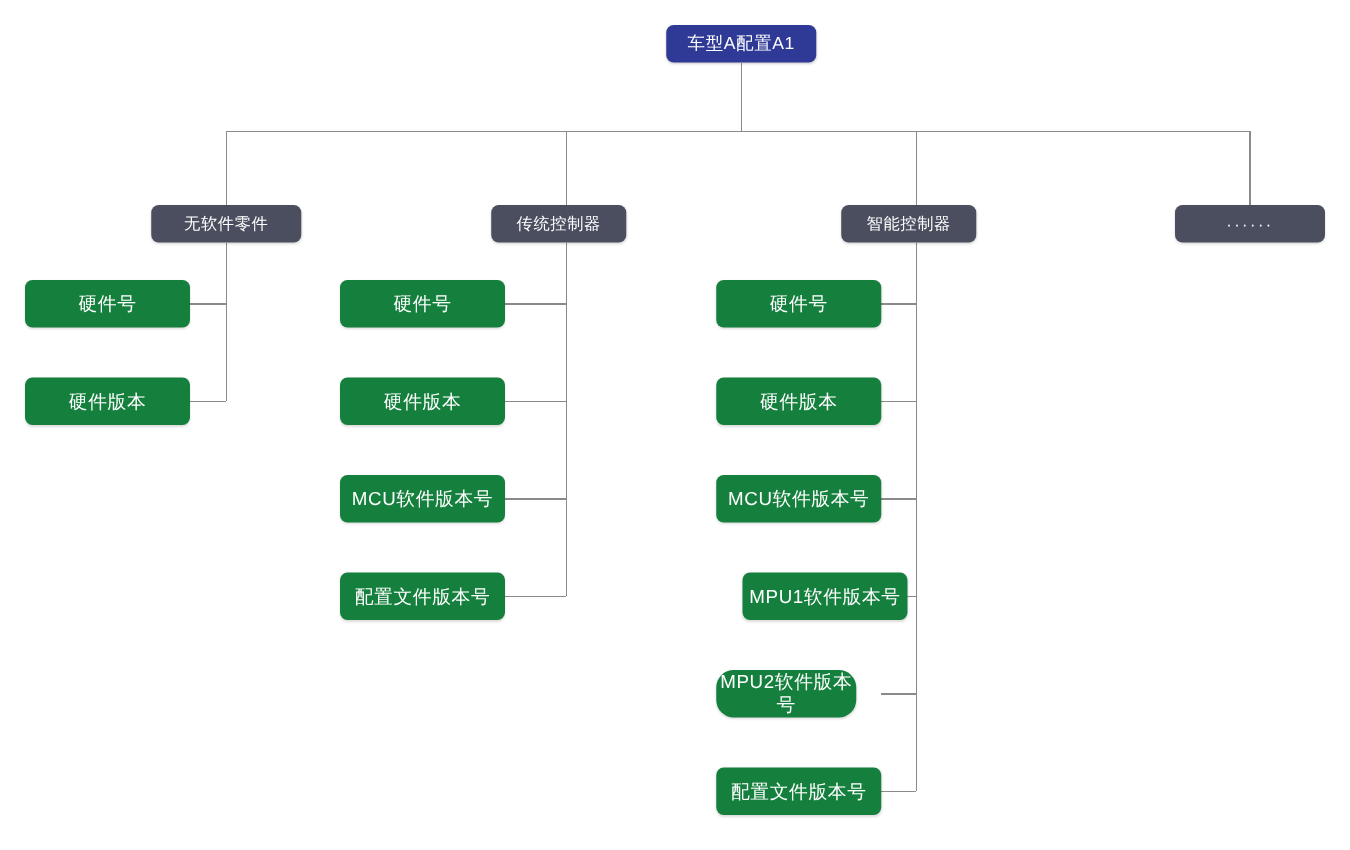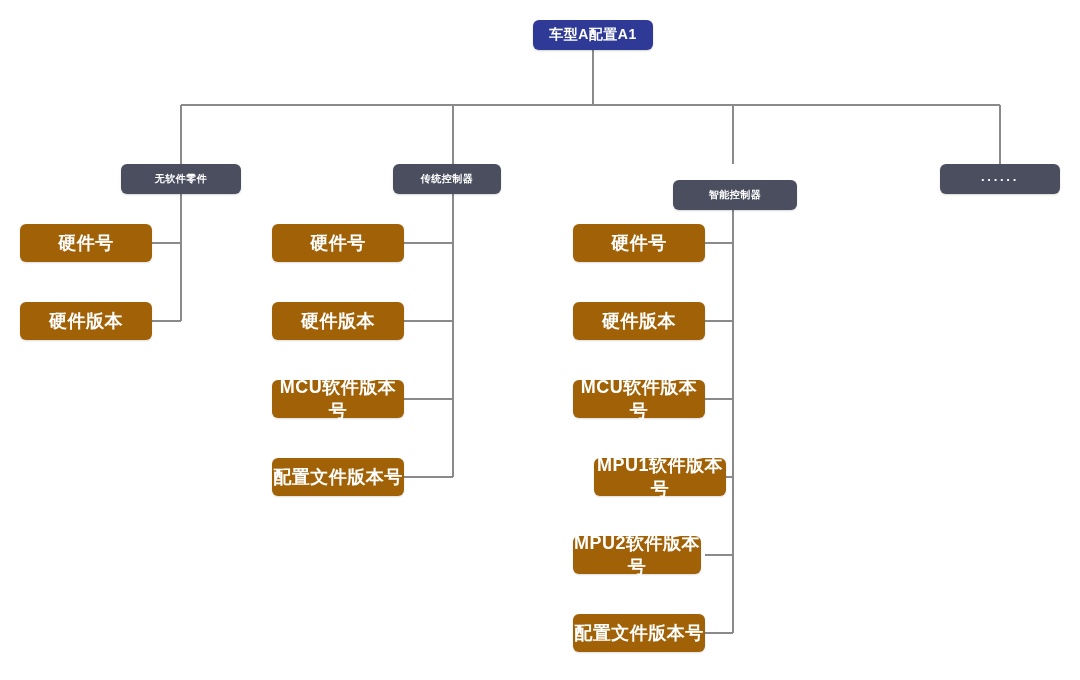--- a/index.html
+++ b/index.html
@@ -21,39 +21,39 @@
   }
   .node {
     position: absolute;
     box-sizing: border-box;
     display: flex;
     align-items: center;
     justify-content: center;
     text-align: center;
     color: #ffffff;
     border-radius: 6px;
-    font-weight: bold;
+    font-weight: normal;
     letter-spacing: 0.5px;
     z-index: 2;
     user-select: none;
   }
   .node.root {
     background: #2f3a96;
     font-size: 14px;
     box-shadow: 0 1px 2px rgba(0,0,0,0.18);
   }
   .node.branch {
     background: #4a4e5e;
-    font-size: 10px;
+    font-size: 13px;
     box-shadow: 0 1px 2px rgba(0,0,0,0.16);
   }
   .node.leaf {
-    background: #a16207;
-    font-size: 18px;
-    font-weight: bold;
+    background: #15803d;
+    font-size: 15px;
+    font-weight: normal;
     box-shadow: 0 1px 2px rgba(0,0,0,0.14);
   }
   .node.dots {
     font-size: 13px;
     letter-spacing: 2px;
   }
   #edges {
     position: absolute;
     left: 0;
     top: 0;
@@ -97,22 +97,22 @@
   <div id="nodes">
       <div class="node root" style="left: 533px; top: 20px; width: 120px; height: 30px;">车型A配置A1</div>
       <div class="node branch" style="left: 121px; top: 164px; width: 120px; height: 30px;">无软件零件</div>
       <div class="node leaf" style="left: 20px; top: 224px; width: 132px; height: 38px;">硬件号</div>
       <div class="node leaf" style="left: 20px; top: 302px; width: 132px; height: 38px;">硬件版本</div>
       <div class="node branch" style="left: 393px; top: 164px; width: 108px; height: 30px;">传统控制器</div>
       <div class="node leaf" style="left: 272px; top: 224px; width: 132px; height: 38px;">硬件号</div>
       <div class="node leaf" style="left: 272px; top: 302px; width: 132px; height: 38px;">硬件版本</div>
       <div class="node leaf" style="left: 272px; top: 380px; width: 132px; height: 38px;">MCU软件版本号</div>
       <div class="node leaf" style="left: 272px; top: 458px; width: 132px; height: 38px;">配置文件版本号</div>
-      <div class="node branch" style="left: 673px; top: 180px; width: 124px; height: 30px;">智能控制器</div>
+      <div class="node branch" style="left: 673px; top: 164px; width: 108px; height: 30px;">智能控制器</div>
       <div class="node leaf" style="left: 573px; top: 224px; width: 132px; height: 38px;">硬件号</div>
       <div class="node leaf" style="left: 573px; top: 302px; width: 132px; height: 38px;">硬件版本</div>
       <div class="node leaf" style="left: 573px; top: 380px; width: 132px; height: 38px;">MCU软件版本号</div>
       <div class="node leaf" style="left: 594px; top: 458px; width: 132px; height: 38px;">MPU1软件版本号</div>
-      <div class="node leaf" style="left: 573px; top: 536px; width: 128px; height: 38px;">MPU2软件版本号</div>
+      <div class="node leaf" style="left: 573px; top: 536px; width: 112px; height: 38px; border-radius: 14px;">MPU2软件版本号</div>
       <div class="node leaf" style="left: 573px; top: 614px; width: 132px; height: 38px;">配置文件版本号</div>
       <div class="node branch dots" style="left: 940px; top: 164px; width: 120px; height: 30px;">······</div>
     </div>
 </div>
 
 </body></html>

